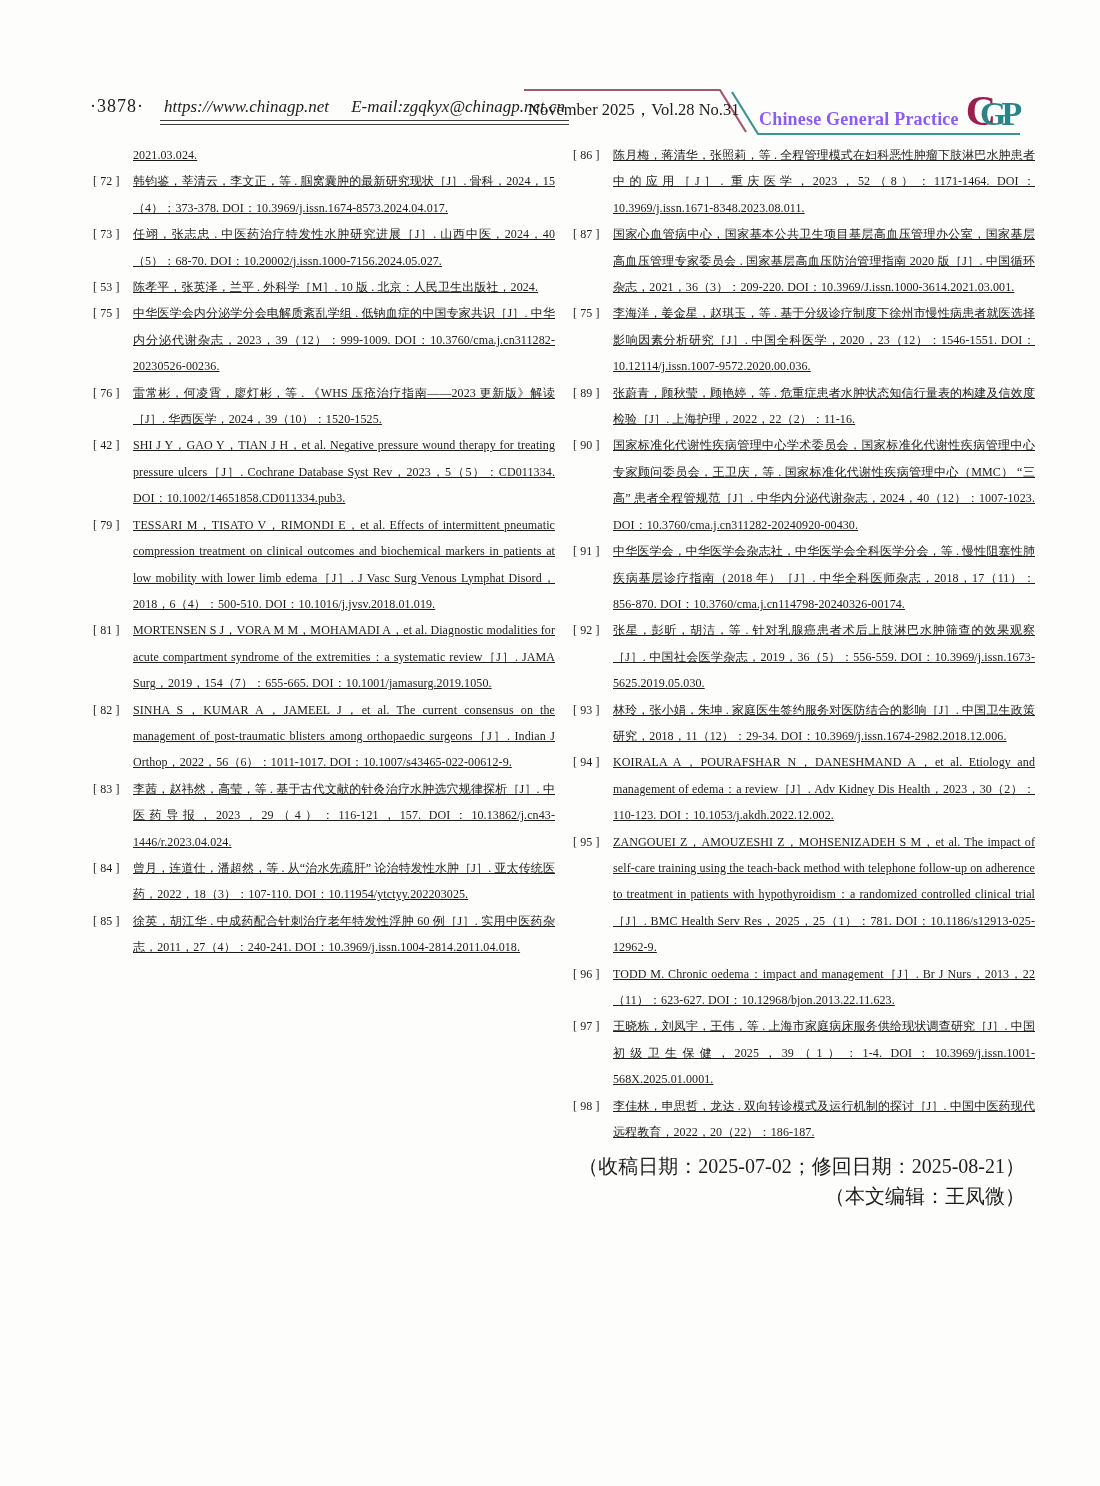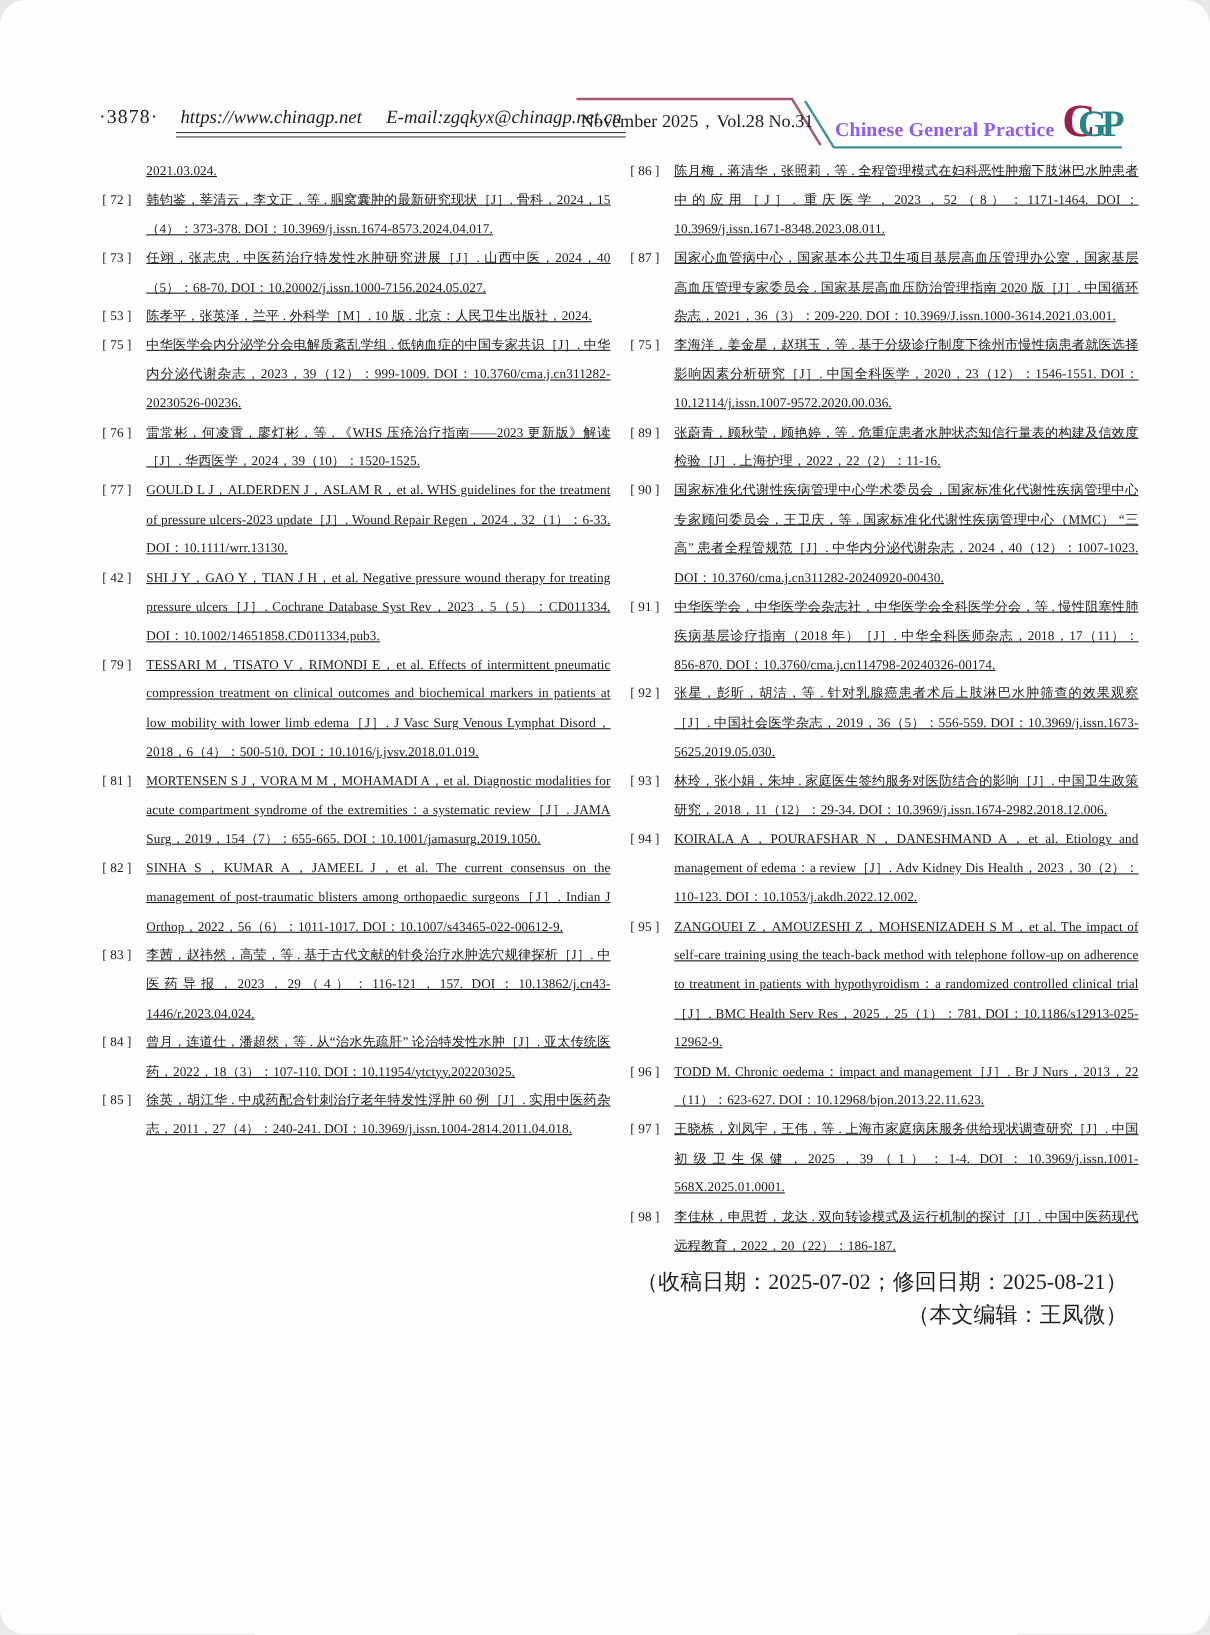--- a/index.html
+++ b/index.html
@@ -5,21 +5,20 @@
   html, body { margin: 0; padding: 0; background: #e8e8e8; }
   .page {
     position: relative;
     width: 1100px;
     height: 1486px;
     margin: 0 auto;
     background: #fdfdfc;
     overflow: hidden;
     font-family: "Liberation Serif", "DejaVu Serif", serif;
     color: #1d1d1d;
-    border-radius: 23px;
   }
 
   
   .header { position: absolute; top: 86px; left: 90px; width: 950px; height: 52px; }
   .header-left { position: absolute; left: 0; top: 10px; display: flex; align-items: baseline; gap: 16px; }
   .page-number { font-size: 18px; letter-spacing: 1px; }
   .url-email {
     font-style: italic;
     font-size: 17px;
     padding: 0 4px 3px 4px;
@@ -102,21 +101,20 @@
   </div>
 
   <div class="col col-left">
     <ul class="ref-list" id="refs-left">
         <li class="ref"><span>2021.03.024.</span></li>
         <li class="ref"><span class="ref-id">[ 72 ]</span><span>韩钧鉴，莘清云，李文正，等 . 腘窝囊肿的最新研究现状［J］. 骨科，2024，15（4）：373-378. DOI：10.3969/j.issn.1674-8573.2024.04.017.</span></li>
         <li class="ref"><span class="ref-id">[ 73 ]</span><span>任翊，张志忠 . 中医药治疗特发性水肿研究进展［J］. 山西中医，2024，40（5）：68-70. DOI：10.20002/j.issn.1000-7156.2024.05.027.</span></li>
         <li class="ref"><span class="ref-id">[ 53 ]</span><span>陈孝平，张英泽，兰平 . 外科学［M］. 10 版 . 北京：人民卫生出版社，2024.</span></li>
         <li class="ref"><span class="ref-id">[ 75 ]</span><span>中华医学会内分泌学分会电解质紊乱学组 . 低钠血症的中国专家共识［J］. 中华内分泌代谢杂志，2023，39（12）：999-1009. DOI：10.3760/cma.j.cn311282-20230526-00236.</span></li>
         <li class="ref"><span class="ref-id">[ 76 ]</span><span>雷常彬，何凌霄，廖灯彬，等 . 《WHS 压疮治疗指南——2023 更新版》解读［J］. 华西医学，2024，39（10）：1520-1525.</span></li>
-        <li class="ref"><span class="ref-id">[ 77 ]</span><span>GOULD L J，ALDERDEN J，ASLAM R，et al. WHS guidelines for the treatment of pressure ulcers-2023 update［J］. Wound Repair Regen，2024，32（1）：6-33. DOI：10.1111/wrr.13130.</span></li>
         <li class="ref"><span class="ref-id">[ 42 ]</span><span>SHI J Y，GAO Y，TIAN J H，et al. Negative pressure wound therapy for treating pressure ulcers［J］. Cochrane Database Syst Rev，2023，5（5）：CD011334. DOI：10.1002/14651858.CD011334.pub3.</span></li>
         <li class="ref"><span class="ref-id">[ 79 ]</span><span>TESSARI M，TISATO V，RIMONDI E，et al. Effects of intermittent pneumatic compression treatment on clinical outcomes and biochemical markers in patients at low mobility with lower limb edema［J］. J Vasc Surg Venous Lymphat Disord，2018，6（4）：500-510. DOI：10.1016/j.jvsv.2018.01.019.</span></li>
         <li class="ref"><span class="ref-id">[ 81 ]</span><span>MORTENSEN S J，VORA M M，MOHAMADI A，et al. Diagnostic modalities for acute compartment syndrome of the extremities：a systematic review［J］. JAMA Surg，2019，154（7）：655-665. DOI：10.1001/jamasurg.2019.1050.</span></li>
         <li class="ref"><span class="ref-id">[ 82 ]</span><span>SINHA S，KUMAR A，JAMEEL J，et al. The current consensus on the management of post-traumatic blisters among orthopaedic surgeons［J］. Indian J Orthop，2022，56（6）：1011-1017. DOI：10.1007/s43465-022-00612-9.</span></li>
         <li class="ref"><span class="ref-id">[ 83 ]</span><span>李茜，赵祎然，高莹，等 . 基于古代文献的针灸治疗水肿选穴规律探析［J］. 中医药导报，2023，29（4）：116-121，157. DOI：10.13862/j.cn43-1446/r.2023.04.024.</span></li>
         <li class="ref"><span class="ref-id">[ 84 ]</span><span>曾月，连道仕，潘超然，等 . 从“治水先疏肝” 论治特发性水肿［J］. 亚太传统医药，2022，18（3）：107-110. DOI：10.11954/ytctyy.202203025.</span></li>
         <li class="ref"><span class="ref-id">[ 85 ]</span><span>徐英，胡江华 . 中成药配合针刺治疗老年特发性浮肿 60 例［J］. 实用中医药杂志，2011，27（4）：240-241. DOI：10.3969/j.issn.1004-2814.2011.04.018.</span></li>
       </ul>
   </div>
 

